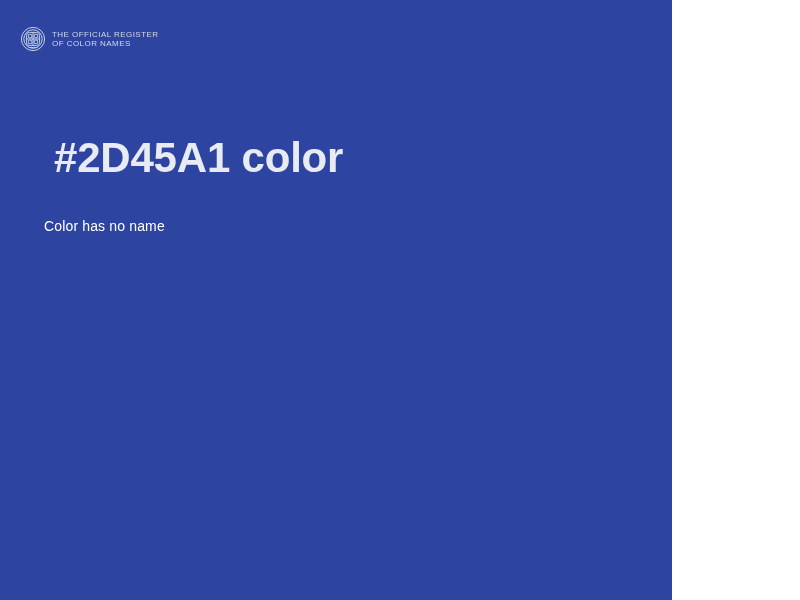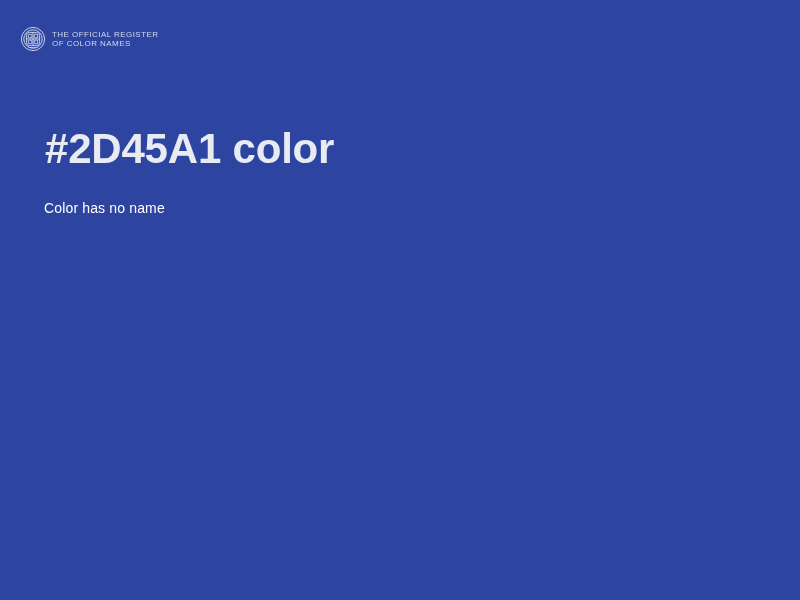--- a/index.html
+++ b/index.html
@@ -10,21 +10,21 @@
   body {
     width: 800px;
     height: 600px;
     overflow: hidden;
     font-family: "Liberation Sans", sans-serif;
     -webkit-font-smoothing: antialiased;
   }
 
   .page {
     position: relative;
-    width: 800px;
+    width: 672px;
     height: 600px;
     background: #2D45A1;
     box-sizing: border-box;
   }
 
   
   .brand {
     position: absolute;
     left: 20px;
     top: 26px;
@@ -61,21 +61,21 @@
     left: 44px;
     top: 124px;
     width: 700px;
   }
 
   .color-title {
     font-size: 42px;
     font-weight: 700;
     letter-spacing: -0.2px;
     color: #E9EBF3;
-    margin: 1px;
+    margin: 10px;
     line-height: 1.12;
     white-space: nowrap;
   }
 
   .color-subtitle {
     margin: 0;
     padding-top: 27px;
     font-size: 14px;
     font-weight: 400;
     letter-spacing: 0.15px;

